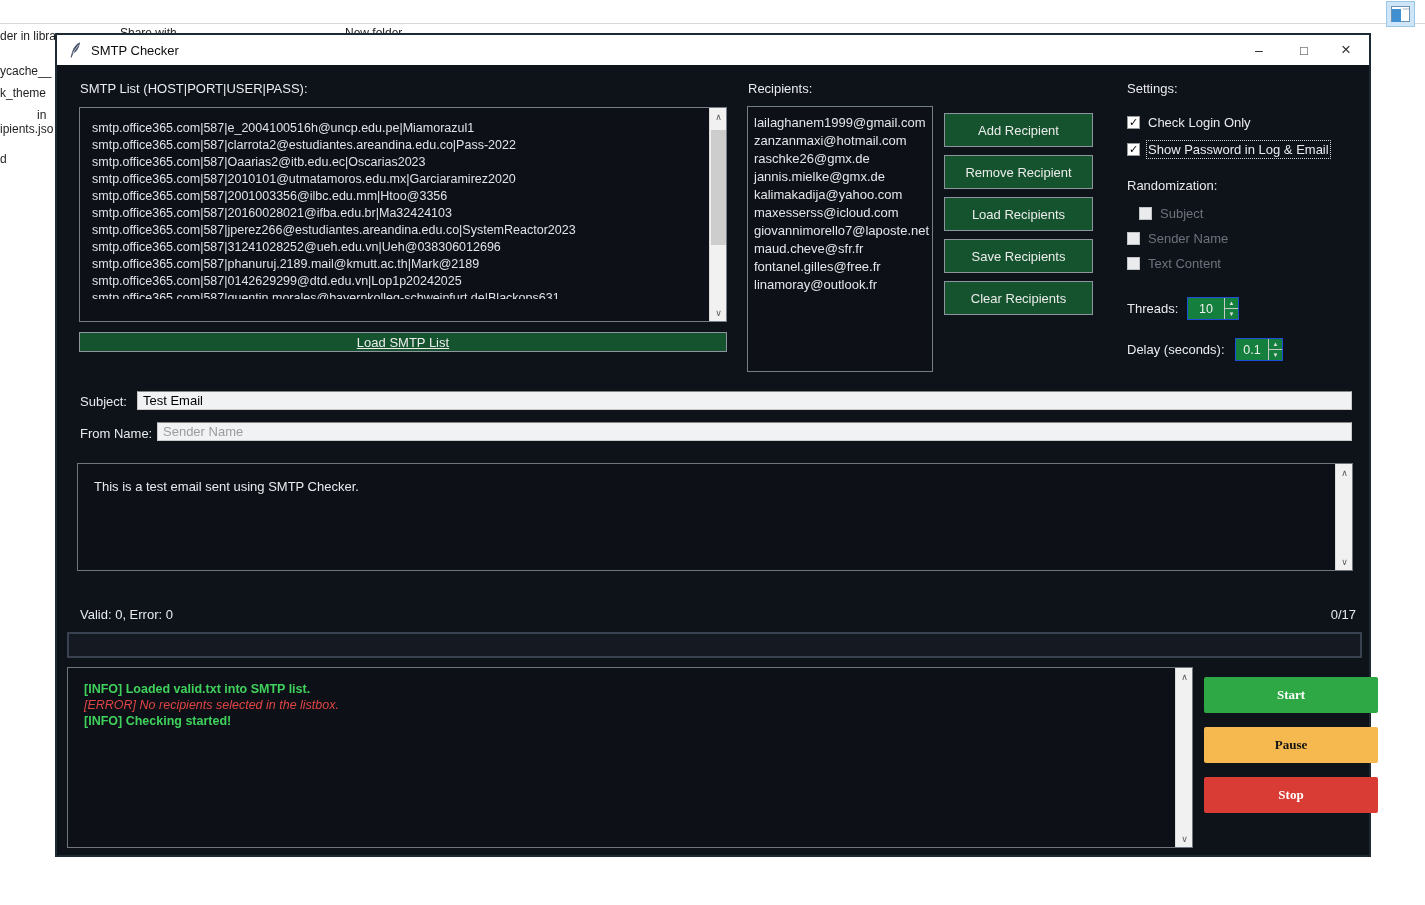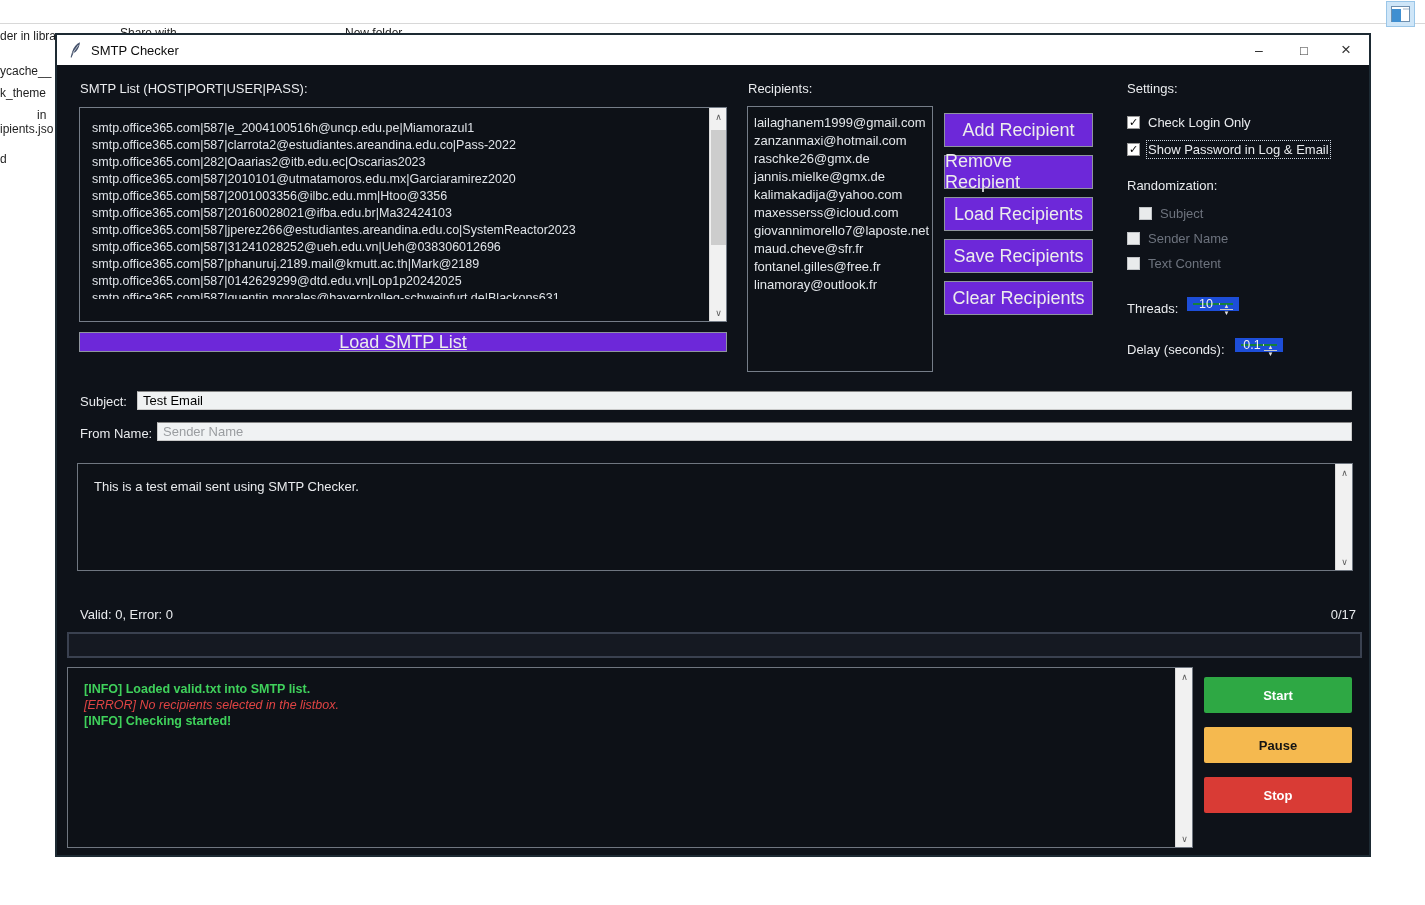--- a/index.html
+++ b/index.html
@@ -31,42 +31,42 @@
   .label { position:absolute; color:#e9ebee; font-size:13px; white-space:nowrap; }
 
   .listbox { position:absolute; background:#0d1117; border:1px solid #757d88; overflow:hidden; }
   .smtp-list { left:22px; top:72px; width:648px; height:215px; padding:12px 20px 0 12px; }
   .smtp-list .row { font-size:12.5px; color:#dfe3e8; line-height:17px; white-space:nowrap; }
   .smtp-list .row.clipped { height:9px; overflow:hidden; }
 
   .recip-list { left:690px; top:71px; width:186px; height:266px; padding:7px 0 0 6px; }
   .recip-list .row { font-size:13px; color:#e3e6ea; line-height:18px; white-space:nowrap; }
 
-  .dbtn { position:absolute; background:#6d28d9; border:1px solid #8f959e; color:#ececec;
-          font-size:18px; display:flex; align-items:center; justify-content:center; cursor:default; }
+  .dbtn { position:absolute; background:#14532d; border:1px solid #8f959e; color:#ececec;
+          font-size:13px; display:flex; align-items:center; justify-content:center; cursor:default; }
   .load-smtp { left:22px; top:297px; width:648px; height:20px;text-decoration:underline; }
   .rbtn { left:887px; width:149px; height:34px; }
 
   
   .sb { position:absolute; width:17px; background:#f1f1f1; border-left:1px solid #dcdcdc; }
   .sb .ar { position:absolute; left:0; width:17px; height:17px; color:#5c5c5c; font-size:9px;
             display:flex; align-items:center; justify-content:center; }
   .sb .ar.up { top:0; } .sb .ar.dn { bottom:0; }
   .sb .thumb { position:absolute; left:1px; width:15px; background:#cdcdcd; }
 
   
   .cb-row { position:absolute; display:flex; align-items:center; gap:8px; }
   .cb { width:13px; height:13px; background:#ffffff; border:1px solid #9a9a9a; color:#000;
         font-size:11px; line-height:11px; display:flex; align-items:center; justify-content:center; }
   .cb.off { background:#e9ebec; border:1px solid #c0c3c6; }
   .cb-row .txt { font-size:13px; color:#e9ebee; }
   .cb-row.disabled .txt { color:#6d7publish278; color:#6d737e; }
   .cb-row .txt.focus { outline:1px dotted #cdd6e0; outline-offset:1px; }
 
-  .spin { position:absolute; height:14px; background:#15803d; border:6px solid #1d4ed8;
+  .spin { position:absolute; height:23px; background:#15803d; border:1px solid #1d4ed8;
           display:flex; }
   .spin .val { flex:1; color:#f0f0f0; font-size:12.5px; display:flex; align-items:center; justify-content:center; }
   .spin .arrows { width:14px; border-left:1px solid #c8c8c8; display:flex; flex-direction:column; }
   .spin .arrows span { flex:1; color:#e0e0e0; font-size:6px; display:flex; align-items:center; justify-content:center; }
   .spin .arrows span:first-child { border-bottom:1px solid #c8c8c8; }
 
   
   .entry { position:absolute; height:19px; background:#f0f2f3; border:1px solid #c9c9c9;
            border-top:1px solid #858585; font-size:13px; padding:1px 0 0 5px; white-space:nowrap; overflow:hidden; }
   .entry.subject { color:#000000; }
@@ -78,22 +78,22 @@
 
   .progress { position:absolute; left:10px; top:597px; width:1295px; height:26px;
               background:#151922; border:2px solid #3a4150; }
 
   .logbox { position:absolute; left:10px; top:632px; width:1126px; height:181px;
             background:#0d1117; border:1px solid #6f7680; padding:13px 24px 0 16px; overflow:hidden; }
   .logbox .line { font-size:12.5px; line-height:16px; white-space:nowrap; }
   .log-info { color:#3fd15b;font-weight:bold; }
   .log-error { color:#e04444;font-style:italic; }
 
-  .action { position:absolute; left:1147px; width:148px; height:36px; border-radius:2px;
-            font-size:13px; font-weight:bold; display:flex; align-items:center; justify-content:center; cursor:default; }
+  .action { position:absolute; left:1147px; width:174px; height:36px; border-radius:2px;
+            font-size:13px; font-weight:bold; display:flex; align-items:center; justify-content:center; cursor:default;font-family:Liberation Serif, serif; }
   .a-start { top:642px; background:#2ea844; color:#ffffff; }
   .a-pause { top:692px; background:#f5b94f; color:#141414; }
   .a-stop  { top:742px; background:#d93b35; color:#ffffff; }
 
   .feather { width:13px; height:18px; }
 </style>
 </head>
 <body>
 
 <div class="bg-topline"></div>
@@ -122,21 +122,21 @@
     <span class="app-title">SMTP Checker</span>
   </div>
   <div class="tb-btn tb-min">–</div>
   <div class="tb-btn tb-max">□</div>
   <div class="tb-btn tb-close">×</div>
 
   <span class="label" style="left:23px; top:46px;">SMTP List (HOST|PORT|USER|PASS):</span>
   <div class="listbox smtp-list">
     <div class="row">smtp.office365.com|587|e_2004100516h@uncp.edu.pe|Miamorazul1</div>
     <div class="row">smtp.office365.com|587|clarrota2@estudiantes.areandina.edu.co|Pass-2022</div>
-    <div class="row">smtp.office365.com|282|Oaarias2@itb.edu.ec|Oscarias2023</div>
+    <div class="row">smtp.office365.com|587|Oaarias2@itb.edu.ec|Oscarias2023</div>
     <div class="row">smtp.office365.com|587|2010101@utmatamoros.edu.mx|Garciaramirez2020</div>
     <div class="row">smtp.office365.com|587|2001003356@ilbc.edu.mm|Htoo@3356</div>
     <div class="row">smtp.office365.com|587|20160028021@ifba.edu.br|Ma32424103</div>
     <div class="row">smtp.office365.com|587|jperez266@estudiantes.areandina.edu.co|SystemReactor2023</div>
     <div class="row">smtp.office365.com|587|31241028252@ueh.edu.vn|Ueh@038306012696</div>
     <div class="row">smtp.office365.com|587|phanuruj.2189.mail@kmutt.ac.th|Mark@2189</div>
     <div class="row">smtp.office365.com|587|0142629299@dtd.edu.vn|Lop1p20242025</div>
     <div class="row clipped">smtp.office365.com|587|quentin.morales@bayernkolleg-schweinfurt.de|Blackops631</div>
     <div class="sb" style="right:0; top:0; height:213px;">
       <span class="ar up">∧</span>

